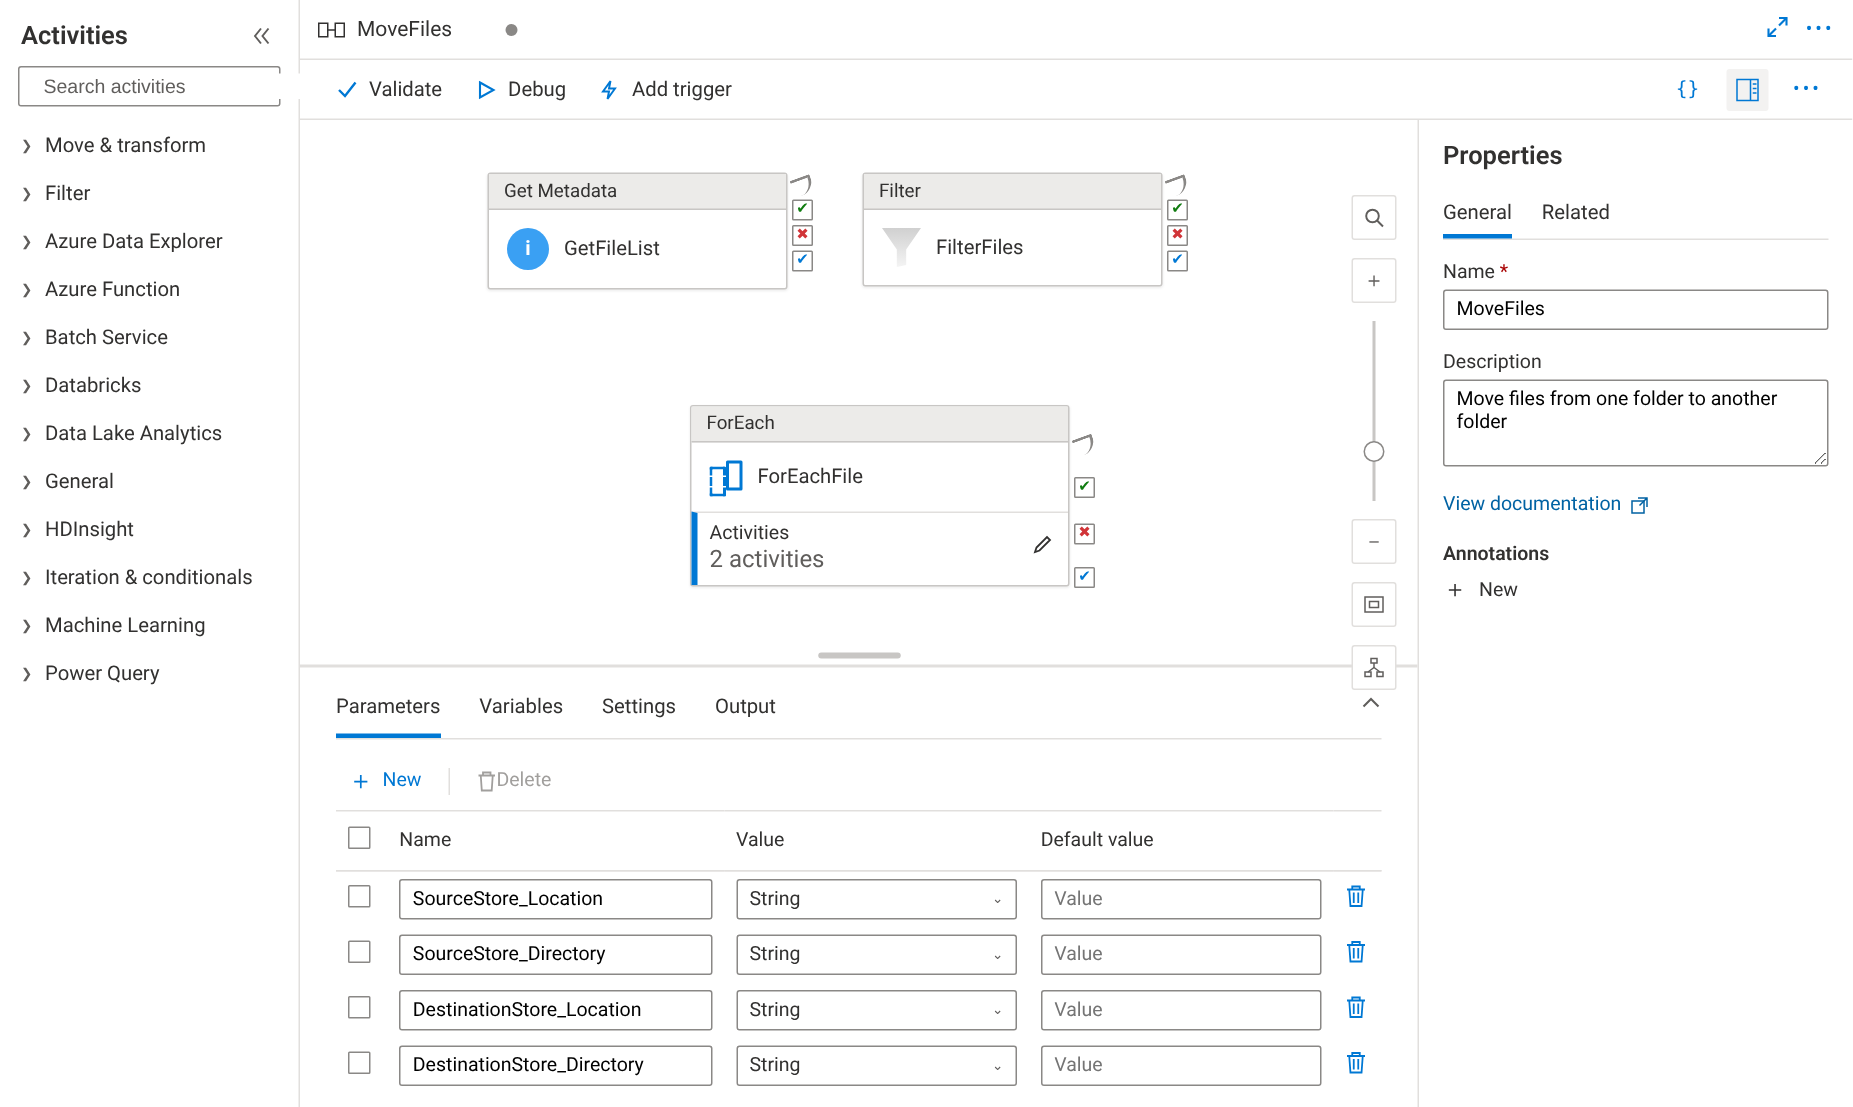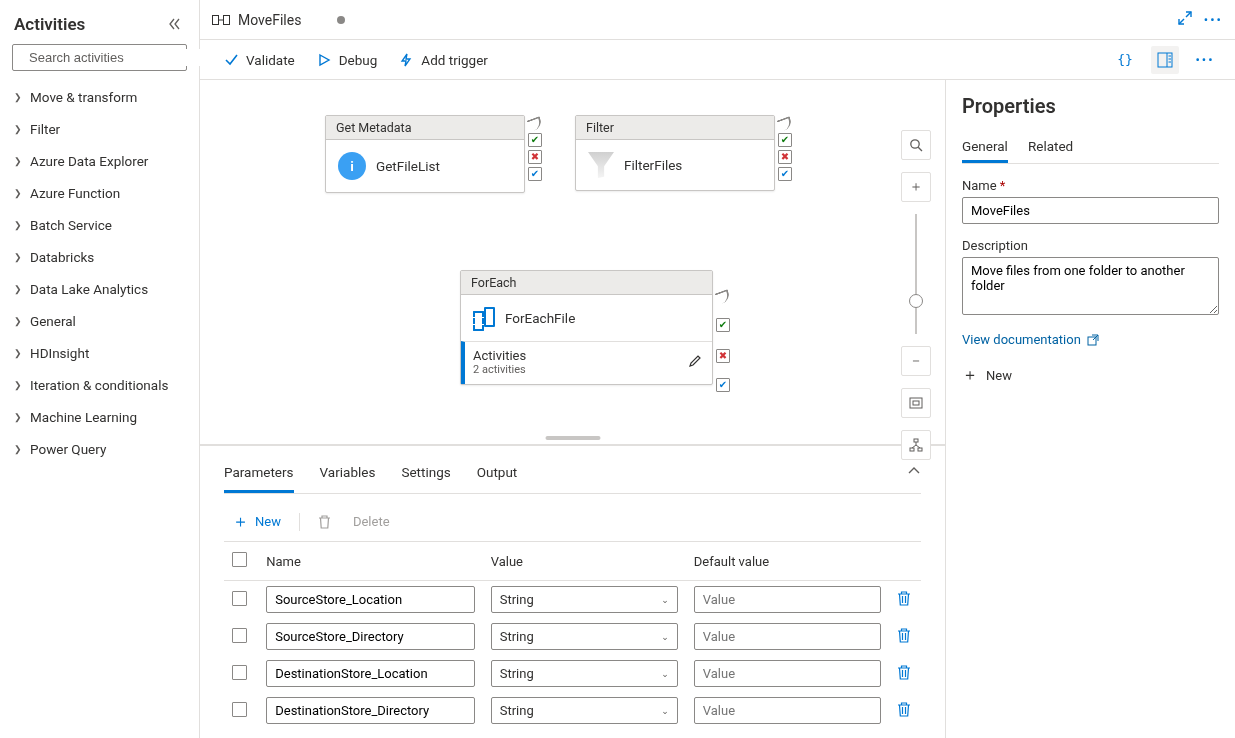--- a/index.html
+++ b/index.html
@@ -153,21 +153,21 @@
   .mark.curve { border:none; width:14px; height:12px; border-top:2px solid #8a8886; border-right:2px solid #8a8886; border-bottom-right-radius:10px; transform:rotate(-20deg); }
 
   .node-foreach { width:253px; }
   .fe-section {
     border-top:1px solid #e1dfdd;
     padding:6px 10px 8px 8px;
     display:flex; align-items:center; justify-content:space-between;
     border-left:4px solid var(--blue);
   }
   .fe-section .txt { display:flex; flex-direction:column; }
-  .fe-section .small { font-size:11px; color:var(--text-sec); }
+  .fe-section .small { font-size:16px; color:var(--text-sec); }
 
   
   .edges { position:absolute; inset:0; pointer-events:none; }
 
   
   .canvas-tools {
     position:absolute; right:14px; top:50px;
     display:flex; flex-direction:column; align-items:center; gap:12px;
   }
   .ct-btn {
@@ -189,21 +189,21 @@
   }
 
   
   .bottom-panel { border-top:1px solid var(--border); padding: 8px 24px 9px 24px; }
   .bp-tabs { display:flex; gap:26px; border-bottom:1px solid var(--border); position:relative; }
   .bp-tab { padding:10px 0; cursor:pointer; font-size:13.5px; }
   .bp-tab.active { color:var(--text); border-bottom:3px solid var(--blue); font-weight:400; }
   .bp-collapse { position:absolute; right:0; top:10px; color:var(--text-sec); cursor:pointer; }
   .bp-actions { display:flex; gap:18px; align-items:center; padding:16px 8px 8px 8px; }
   .bp-actions .add { color:var(--blue); display:flex; gap:6px; align-items:center; cursor:pointer; }
-  .bp-actions .del { color:#a19f9d; display:flex; gap:22px; align-items:center; }
+  .bp-actions .del { color:#a19f9d; display:flex; gap:0; align-items:center; }
   .vsep { width:1px; height:18px; background:#e1dfdd; }
 
   table.params { width:100%; border-collapse:collapse; }
   table.params th {
     text-align:left; font-weight:400; padding:10px 8px;
     border-top:1px solid var(--border); border-bottom:1px solid var(--border);
     color:var(--text);
   }
   table.params td { padding:5px 8px; }
   .chk { width:15px; height:15px; border:1px solid #8a8886; border-radius:1px; display:inline-block; }
@@ -213,21 +213,21 @@
   }
   .sel { display:flex; justify-content:space-between; align-items:center; cursor:pointer; }
   .txt-in.ph { color:var(--text-sec); }
   .trash { color:var(--blue); cursor:pointer; }
 
   
   .props {
     width:290px; border-left:1px solid var(--border);
     padding:14px 16px; flex-shrink:0;
   }
-  .props h3 { margin:0 0 14px 0; font-size:20px; font-weight:600; }
+  .props h3 { margin:0 0 14px 0; font-size:17px; font-weight:600; }
   .prop-tabs { display:flex; gap:20px; border-bottom:1px solid var(--border); margin-bottom:14px; }
   .prop-tab { padding:6px 0; cursor:pointer; font-size:13.5px; }
   .prop-tab.active { border-bottom:3px solid var(--blue); }
   .field { margin-bottom:14px; }
   .field label { display:block; font-size:13px; margin-bottom:4px; }
   .req::after { content:" *"; color:#a80000; }
   .doc-link { color:var(--link); display:flex; gap:6px; align-items:center; cursor:pointer; margin:6px 0 18px 0; }
   .ann-new { display:flex; gap:8px; align-items:center; color:var(--text); cursor:pointer; margin-top:6px; }
   .ann-new .plus { font-size:16px; font-weight:300; }
   textarea.txt-in { resize:both; height:58px; }
@@ -573,20 +573,21 @@
         <textarea class="txt-in" style="">Move files from one folder to another folder</textarea>
       </div>
       <div class="doc-link">
         <span>View documentation</span>
         <svg width="12" height="12" viewBox="0 0 12 12">
             <rect x="1" y="3" width="8" height="8" fill="none" stroke="#0062a3"></rect>
             <path d="M5 1 L11 1 L11 7 M11 1 L6 6" fill="none" stroke="#0062a3"></path>
           </svg>
       </div>
       <div class="field">
+        <label style="font-weight:600;">Annotations</label>
         <div class="ann-new">
           <span class="plus">＋</span>
             <span>New</span>
         </div>
       </div>
     </aside>
   </div>
 </main>
 
 </body></html>

